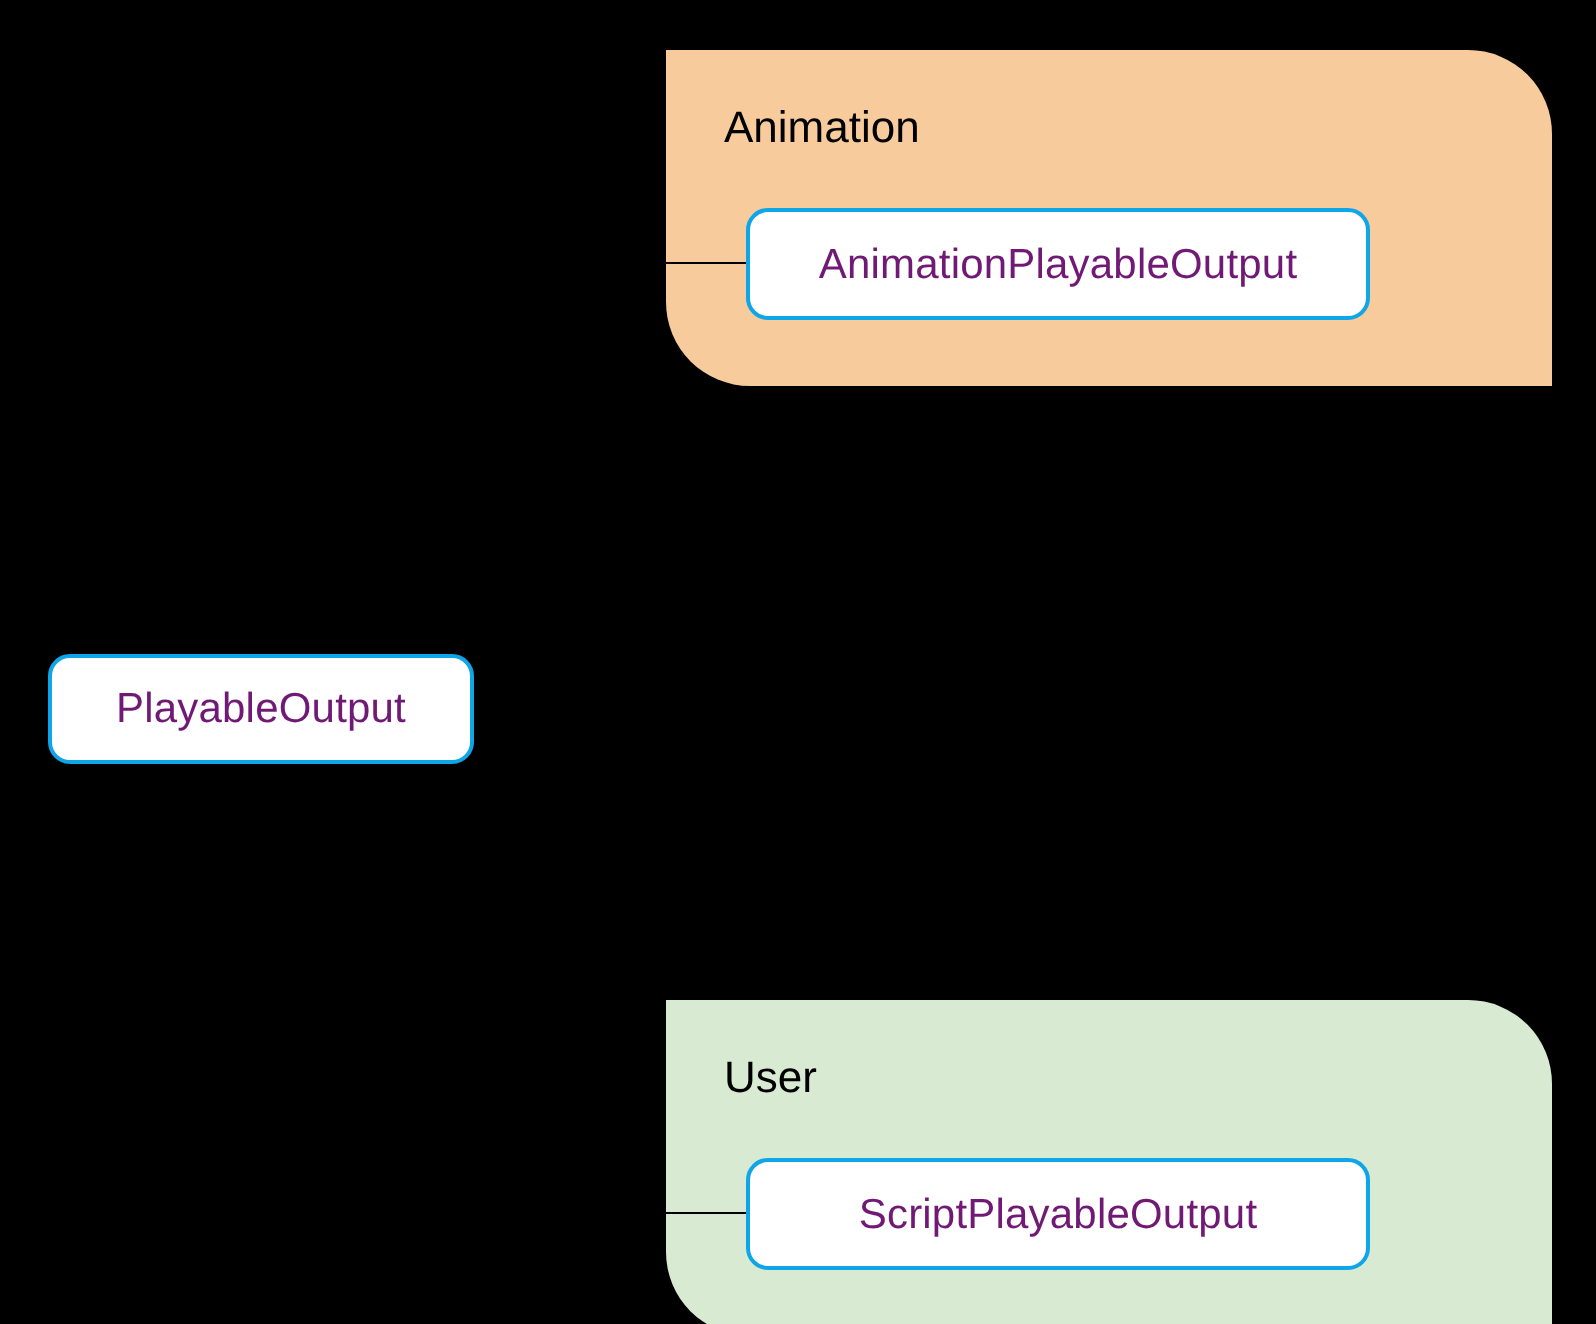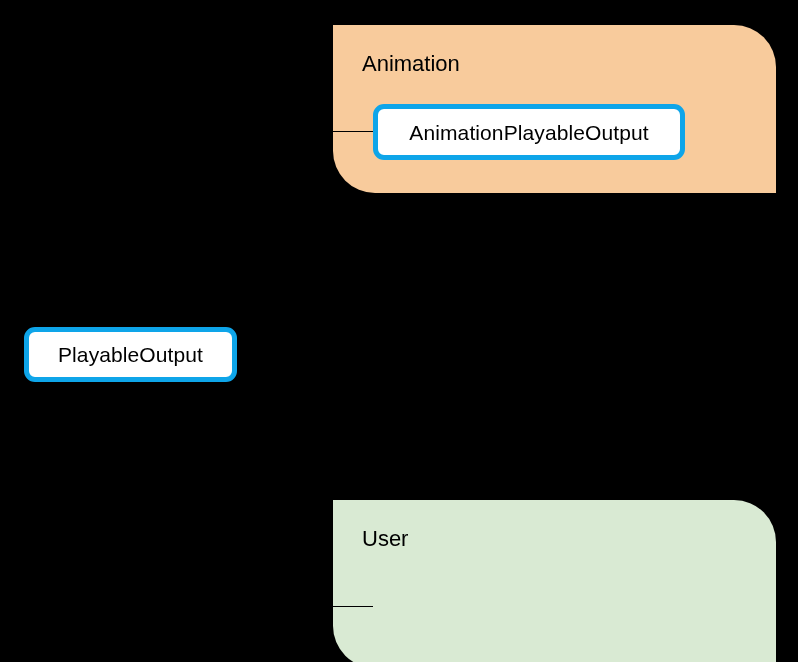--- a/index.html
+++ b/index.html
@@ -24,26 +24,26 @@
     width: 798px;
     height: 662px;
     background: #000000;
   }
 
   
   .node {
     position: absolute;
     box-sizing: border-box;
     background: #ffffff;
-    border: 5px solid #0ea5e9;
+    border: 2px solid #0ea5e9;
     border-radius: 11px;
     display: flex;
     align-items: center;
     justify-content: center;
-    color: #000000;
+    color: #701a75;
     font-size: 21px;
     line-height: 1;
     letter-spacing: 0.1px;
     white-space: nowrap;
   }
 
   
   #root-node {
     left: 24px;
     top: 327px;
@@ -109,15 +109,18 @@
     <div class="group-title">Animation</div>
     <div class="node group-child">
       <span>AnimationPlayableOutput</span>
     </div>
   </div>
 
 
   <div class="group-panel" id="group-user" style="background: rgb(217, 234, 211); margin-top: 28px;">
     <div class="connector"></div>
     <div class="group-title">User</div>
+    <div class="node group-child">
+      <span>ScriptPlayableOutput</span>
+    </div>
   </div>
 
 </div>
 
 </body></html>

